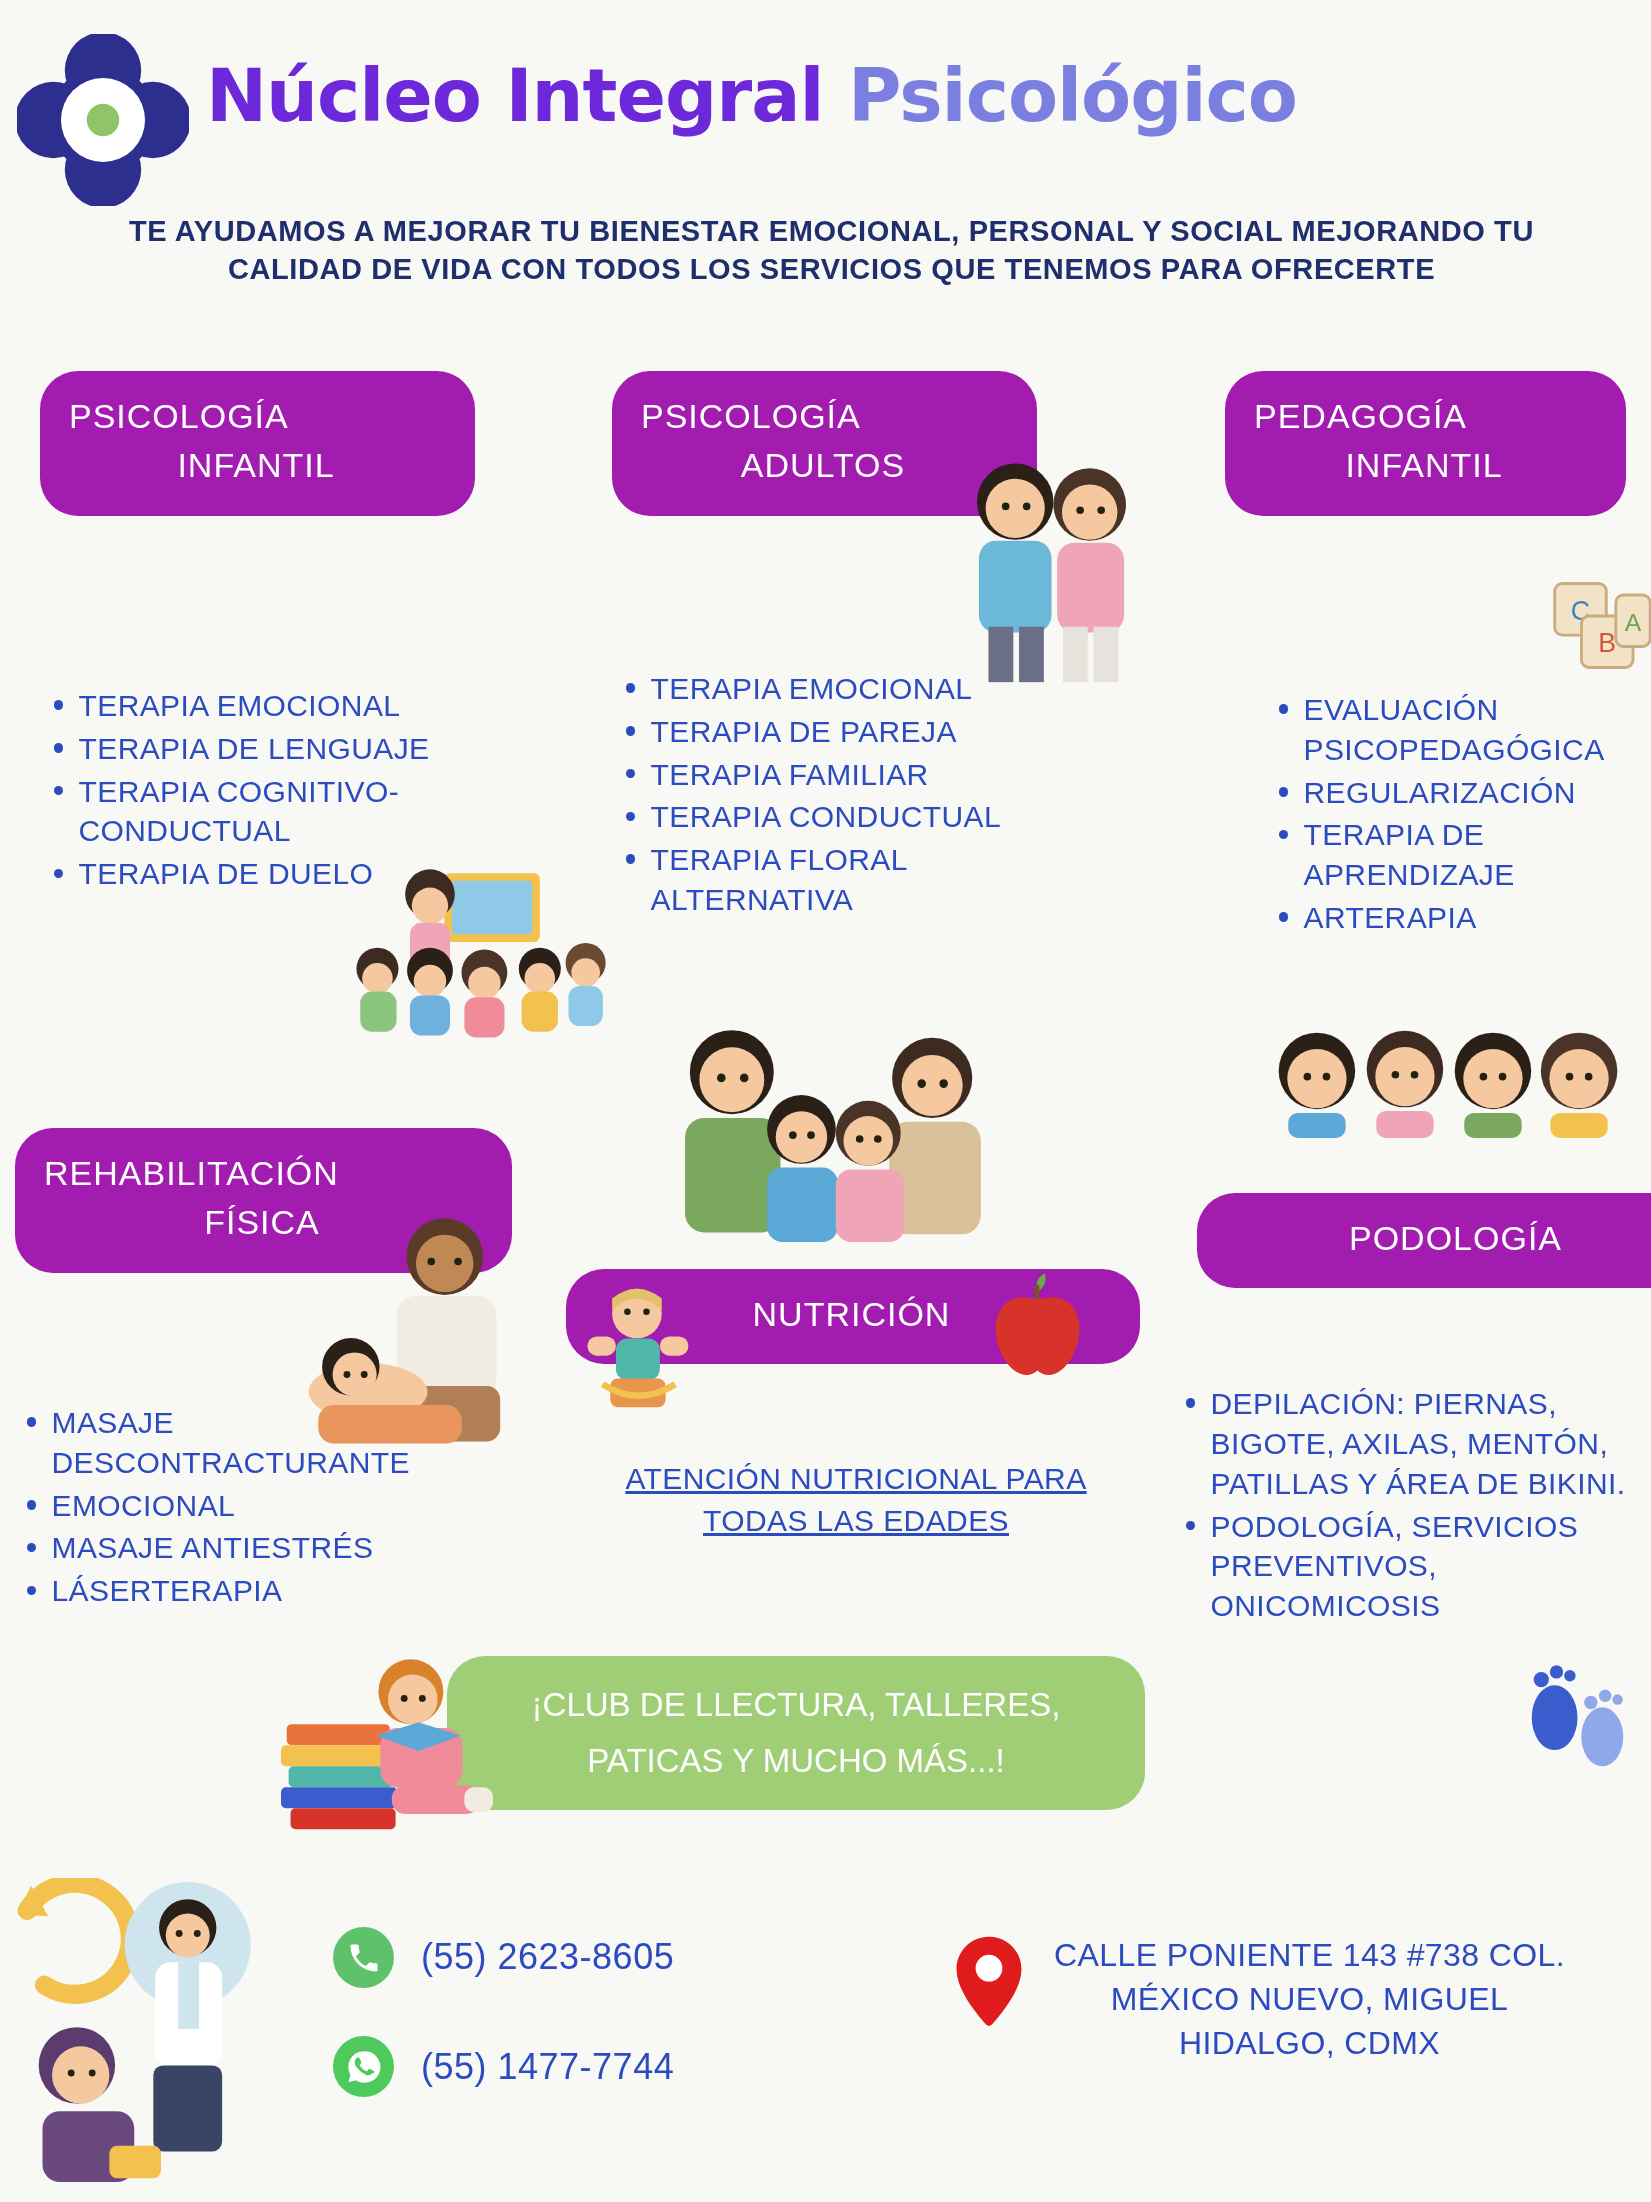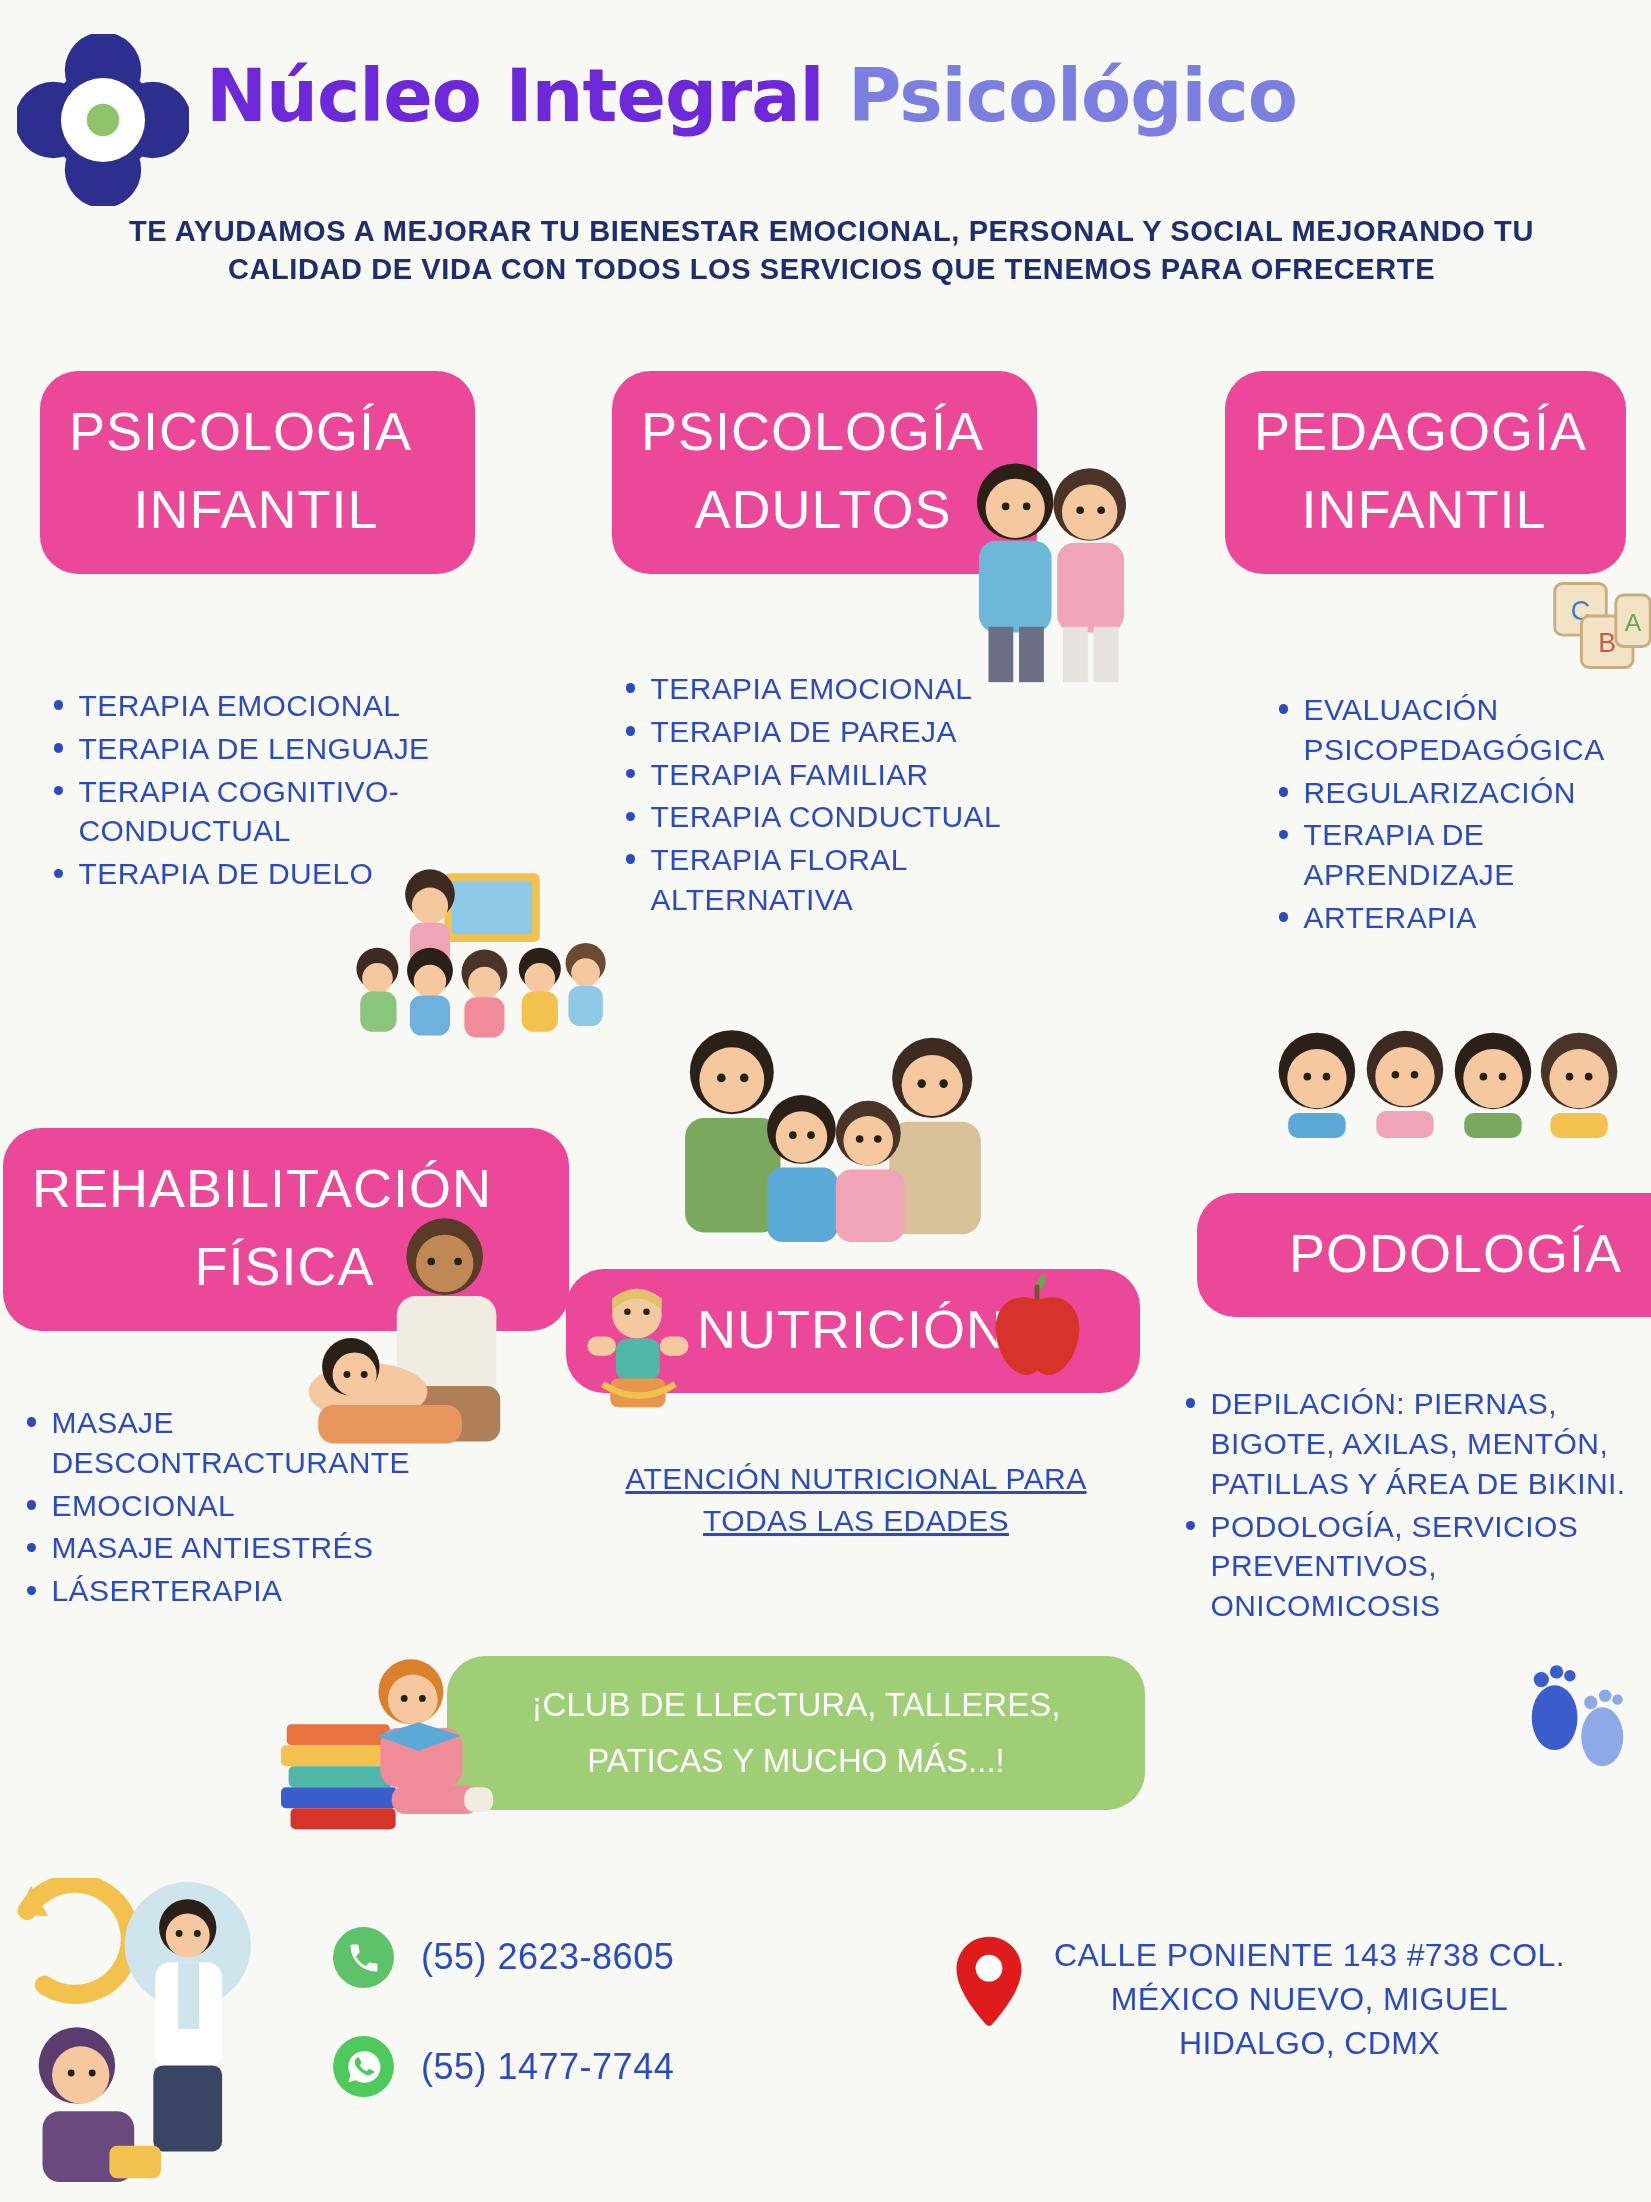--- a/index.html
+++ b/index.html
@@ -47,24 +47,24 @@
     font-size: 29px;
     line-height: 1.32;
     font-weight: bold;
     letter-spacing: 0.6px;
     font-family: "Liberation Sans", sans-serif;
   }
 
   
   .pill {
     position: absolute;
-    background: #ec4899;
+    background: #a21caf;
     border-radius: 38px;
     color: #ffffff;
-    font-size: 54px;
+    font-size: 34px;
     letter-spacing: 1px;
     line-height: 1.45;
     padding: 21px 32px 25px 29px;
     font-family: "Liberation Sans", sans-serif;
   }
   .pill .l1 { display: block; }
   .pill .l2 { display: block; text-align: center; }
 
   
   ul.svc {
@@ -308,21 +308,21 @@
       <g>
         <circle cx="322" cy="50" r="40" fill="#4a3327"></circle>
         <circle cx="322" cy="58" r="31" fill="#f6c8a0"></circle>
         <rect x="292" y="94" width="60" height="26" rx="10" fill="#f2c14e"></rect>
         <circle cx="312" cy="56" r="4" fill="#221"></circle>
           <circle cx="332" cy="56" r="4" fill="#221"></circle>
       </g>
     </svg>
   </div>
 
-  <div class="pill" style="left:3px; top:1128px; width:566px;">
+  <div class="pill" style="left:15px; top:1128px; width:497px;">
     <span class="l1">REHABILITACIÓN</span>
     <span class="l2">FÍSICA</span>
   </div>
   <div class="art" style="left:301px; top:1204px;">
     <svg width="249" height="249" viewBox="0 0 260 260">
       <circle cx="150" cy="55" r="40" fill="#5a3b28"></circle>
       <circle cx="150" cy="62" r="30" fill="#c08855"></circle>
       <rect x="100" y="96" width="104" height="108" rx="20" fill="#f1ece2"></rect>
       <rect x="96" y="190" width="112" height="58" rx="14" fill="#b07f58"></rect>
       <ellipse cx="70" cy="196" rx="62" ry="30" fill="#f6c8a0"></ellipse>

